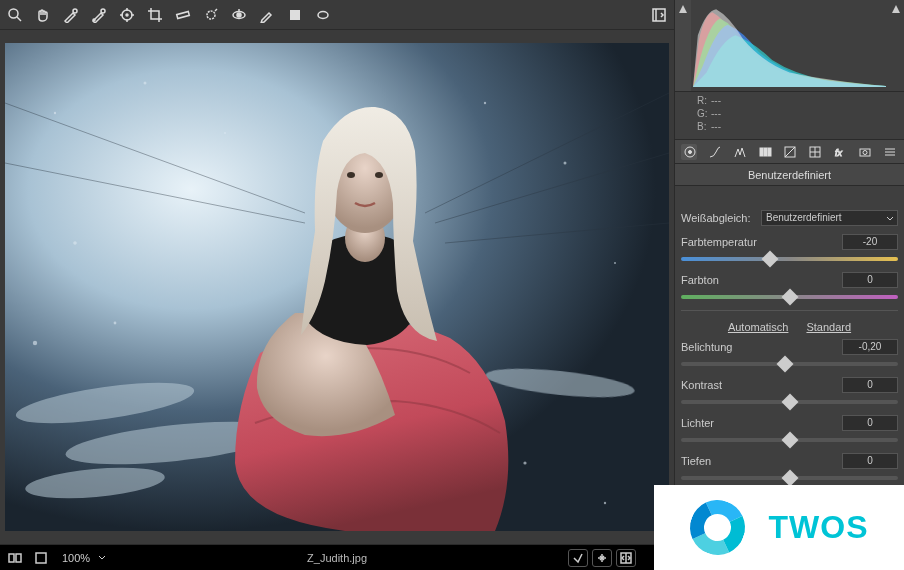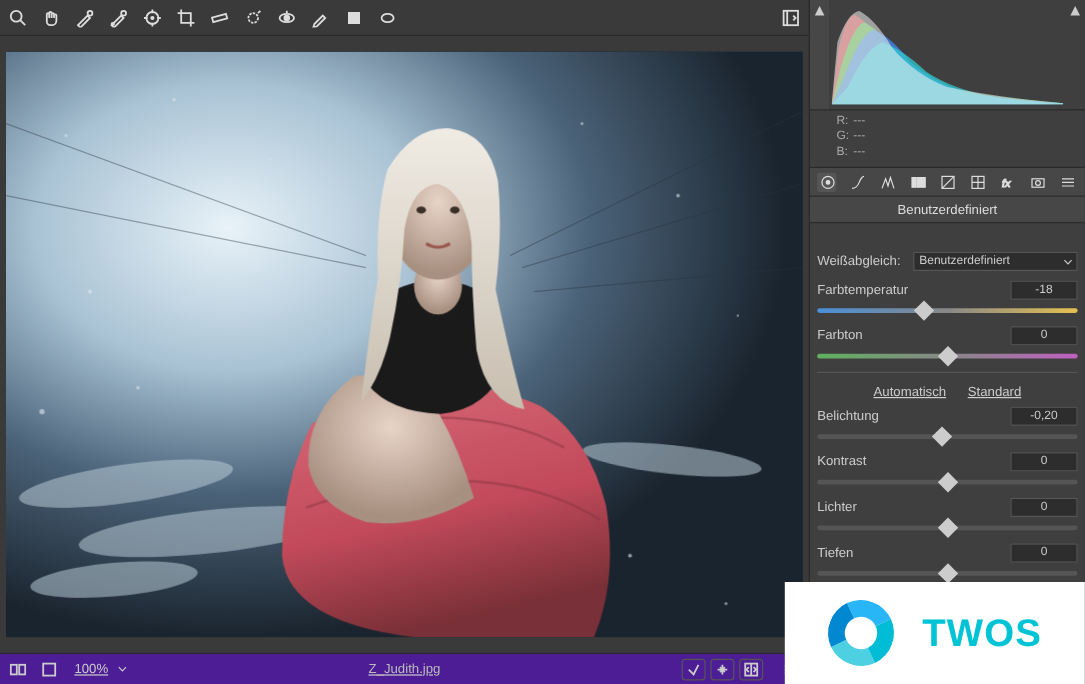--- a/index.html
+++ b/index.html
@@ -13,21 +13,21 @@
   .toolbar .tool { width: 18px; height: 18px; color: #ddd; display: flex; align-items: center; justify-content: center; cursor: pointer; }
   .toolbar .tool svg { width: 16px; height: 16px; stroke: #ddd; fill: none; stroke-width: 1.5; }
   .toolbar .spacer { flex: 1; }
   
   
   .canvas-wrap { flex: 1; background: #3a3a3a; display: flex; align-items: center; justify-content: center; padding: 4px; }
   .canvas { width: 664px; height: 488px; background: #1a2a38; position: relative; overflow: hidden; }
   .canvas svg { width: 100%; height: 100%; display: block; }
   
   
-  .statusbar { height: 26px; background: #4c1d95; display: flex; align-items: center; padding: 0 6px; gap: 8px; border-top: 1px solid #2a2a2a; font-size: 11px; text-decoration: underline; }
+  .statusbar { height: 26px; background: #000000; display: flex; align-items: center; padding: 0 6px; gap: 8px; border-top: 1px solid #2a2a2a; font-size: 11px; }
   .statusbar .sbtn { width: 18px; height: 18px; display: flex; align-items: center; justify-content: center; cursor: pointer; }
   .statusbar .sbtn svg { width: 14px; height: 14px; stroke: #ccc; fill: none; stroke-width: 1.5; }
   .statusbar .zoom { margin-left: 4px; }
   .statusbar .fname { flex: 1; text-align: center; color: #bbb; }
   .right-btns { display: flex; gap: 4px; }
   .right-btns .sbtn { border: 1px solid #555; border-radius: 3px; width: 20px; height: 18px; }
   
   
   .histo-row { height: 92px; display: flex; background: #3f3f3f; border-bottom: 1px solid #2a2a2a; }
   .histo-tabs { width: 16px; background: #474747; display: flex; flex-direction: column; align-items: center; padding-top: 4px; gap: 10px; }
@@ -384,21 +384,21 @@
         <span class="label">Weißabgleich:</span>
         <span class="value" style="position:relative">Benutzerdefiniert
           <svg width="8" height="8" viewBox="0 0 8 8" style="position:absolute;right:3px;top:4px">
               <path d="M1 2l3 3 3-3" stroke="#ccc" fill="none"></path>
             </svg>
         </span>
       </div>
 
       <div class="ctrl-row">
         <span class="label">Farbtemperatur</span>
-        <span class="value">-18</span>
+        <span class="value">-20</span>
       </div>
       <div class="slider temp">
           <div class="track"></div>
           <div class="thumb" style="left:41%"></div>
         </div>
 
       <div class="ctrl-row">
         <span class="label">Farbton</span>
         <span class="value">0</span>
       </div>

